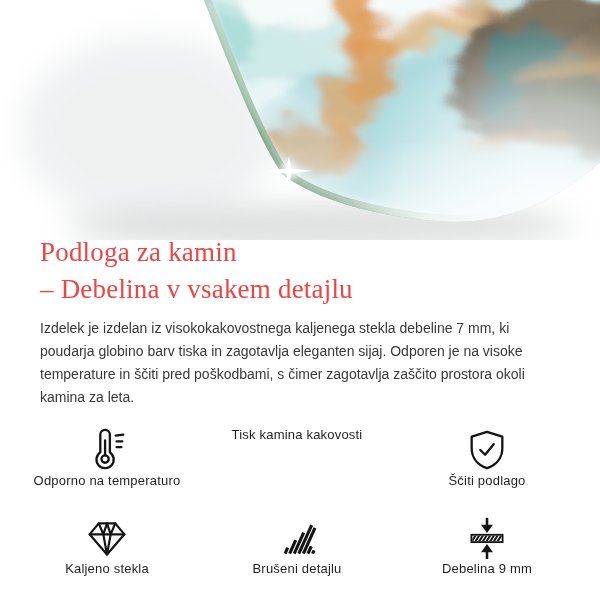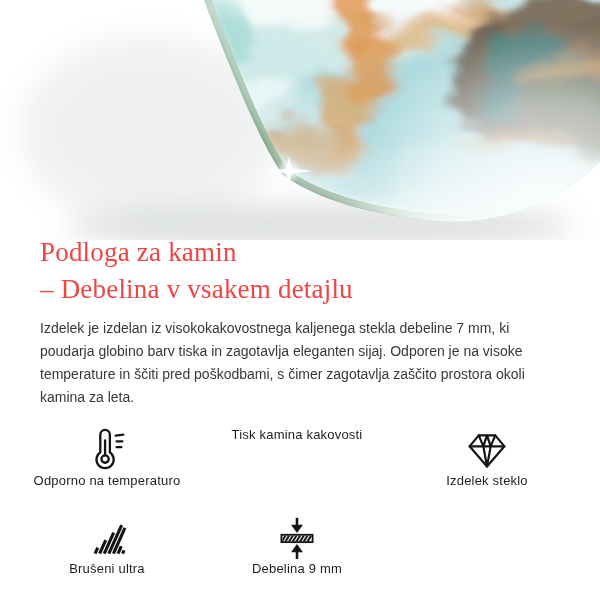--- a/index.html
+++ b/index.html
@@ -169,50 +169,59 @@
           <line class="fi" x1="34" y1="21" x2="39" y2="21"></line>
         </svg>
       </div>
       <div class="feature-label">Odporno na temperaturo</div>
     </div>
 
     <div class="feature">
       <div class="feature-label">Tisk kamina kakovosti</div>
     </div>
 
+    <div class="feature">
+      <div class="icon-box">
+        <svg width="46" height="46" viewBox="0 0 48 48">
+          <path class="fi" d="M24,5 L40,10 V22 C40,33 33,40 24,43 C15,40 8,33 8,22 V10 Z"></path>
+          <path class="fi" d="M17,24 L22,29 L31,18" stroke-width="2.6"></path>
+        </svg>
+      </div>
+      <div class="feature-label">Ščiti podlago</div>
+    </div>
 
     <div class="feature">
       <div class="icon-box">
         <svg width="44" height="44" viewBox="0 0 48 48">
           <g class="fi" stroke-width="2.2">
             <path d="M15,8 H33 L43,20 L24,42 L5,20 Z"></path>
             <path d="M5,20 H43"></path>
             <path d="M15,8 L20,20 L24,8 L28,20 L33,8"></path>
             <path d="M20,20 L24,42 L28,20"></path>
           </g>
         </svg>
       </div>
-      <div class="feature-label">Izdelek steklo</div>
+      <div class="feature-label">Kaljeno stekla</div>
     </div>
 
     <div class="feature">
       <div class="icon-box">
         <svg width="44" height="44" viewBox="0 0 48 48">
           <g stroke="#141414" stroke-width="3.4" stroke-linecap="butt">
             <line x1="11" y1="41" x2="13.9" y2="34.5"></line>
             <line x1="16" y1="41" x2="22.6" y2="26.3"></line>
             <line x1="21" y1="41" x2="31.3" y2="18.2"></line>
             <line x1="26" y1="41" x2="40" y2="10"></line>
             <line x1="31" y1="41" x2="43.6" y2="13"></line>
             <line x1="36" y1="41" x2="39.6" y2="33"></line>
             <line x1="41" y1="41" x2="42.6" y2="37.4"></line>
           </g>
         </svg>
       </div>
-      <div class="feature-label">Brušeni ultra</div>
+      <div class="feature-label">Brušeni detajlu</div>
     </div>
 
     <div class="feature">
       <div class="icon-box">
         <svg width="44" height="44" viewBox="0 0 48 48">
           <defs>
             <clipPath id="barClip">
                 <rect x="8" y="21.5" width="32" height="6"></rect>
               </clipPath>
           </defs>

